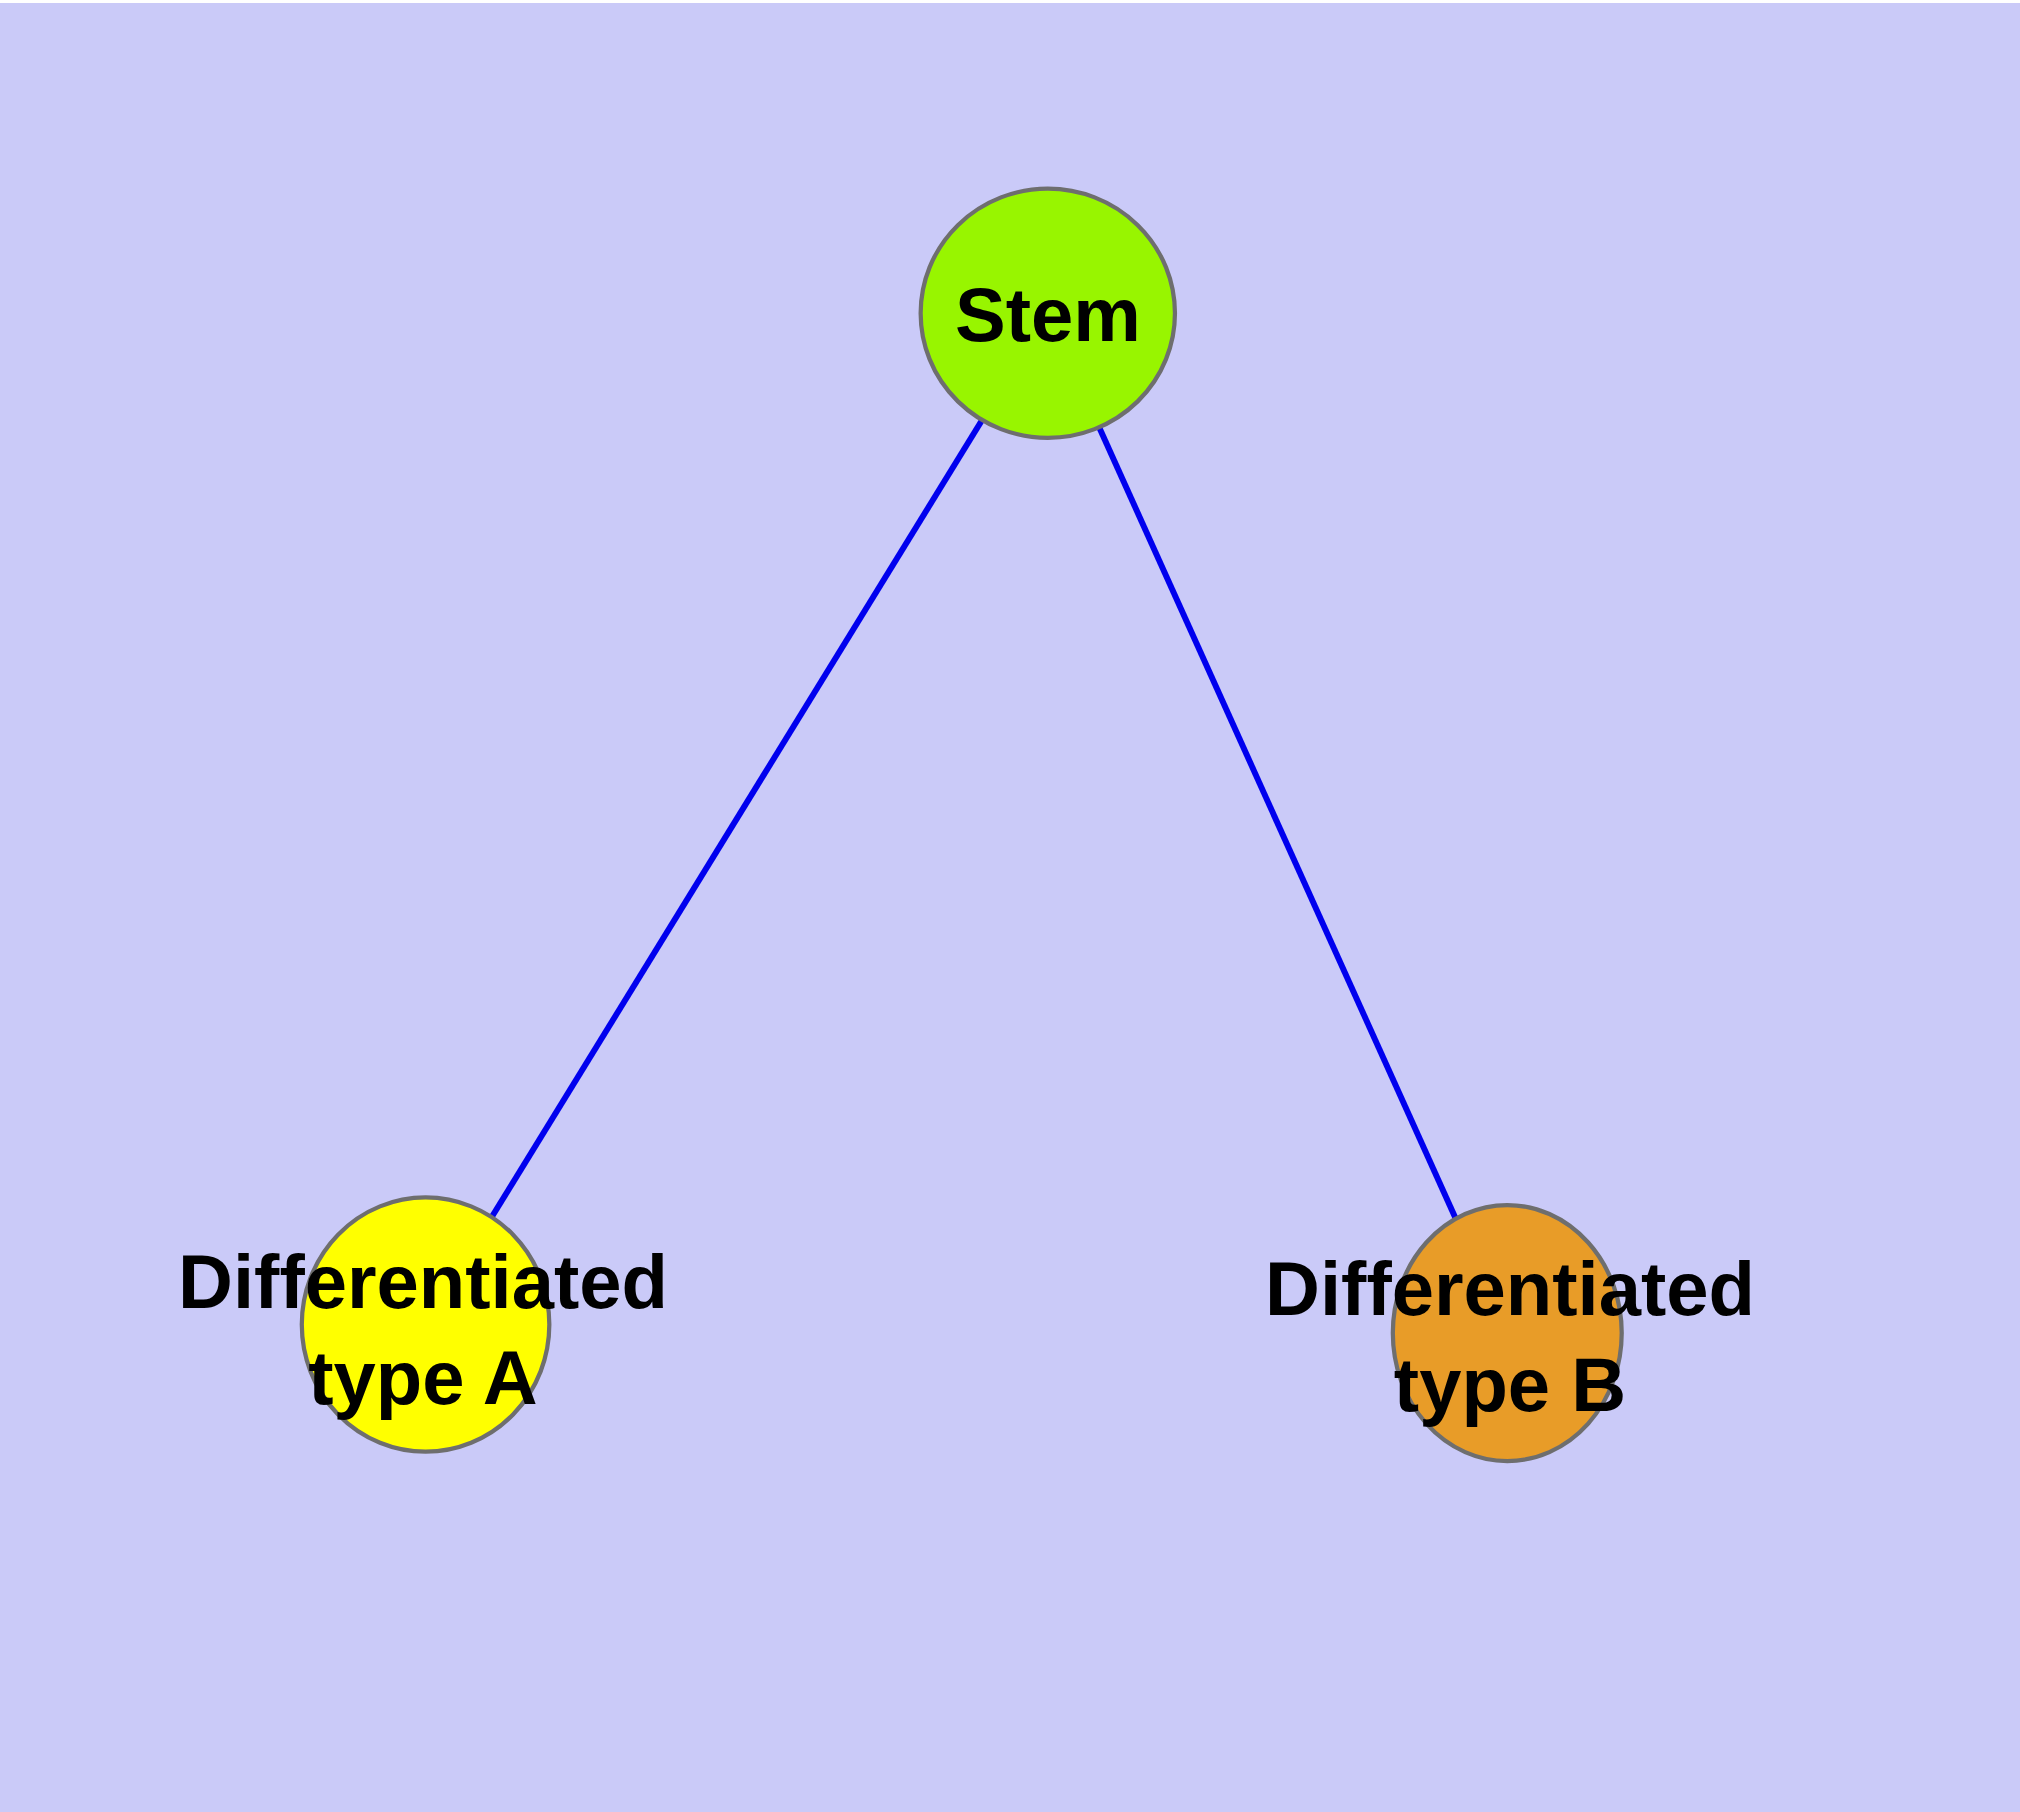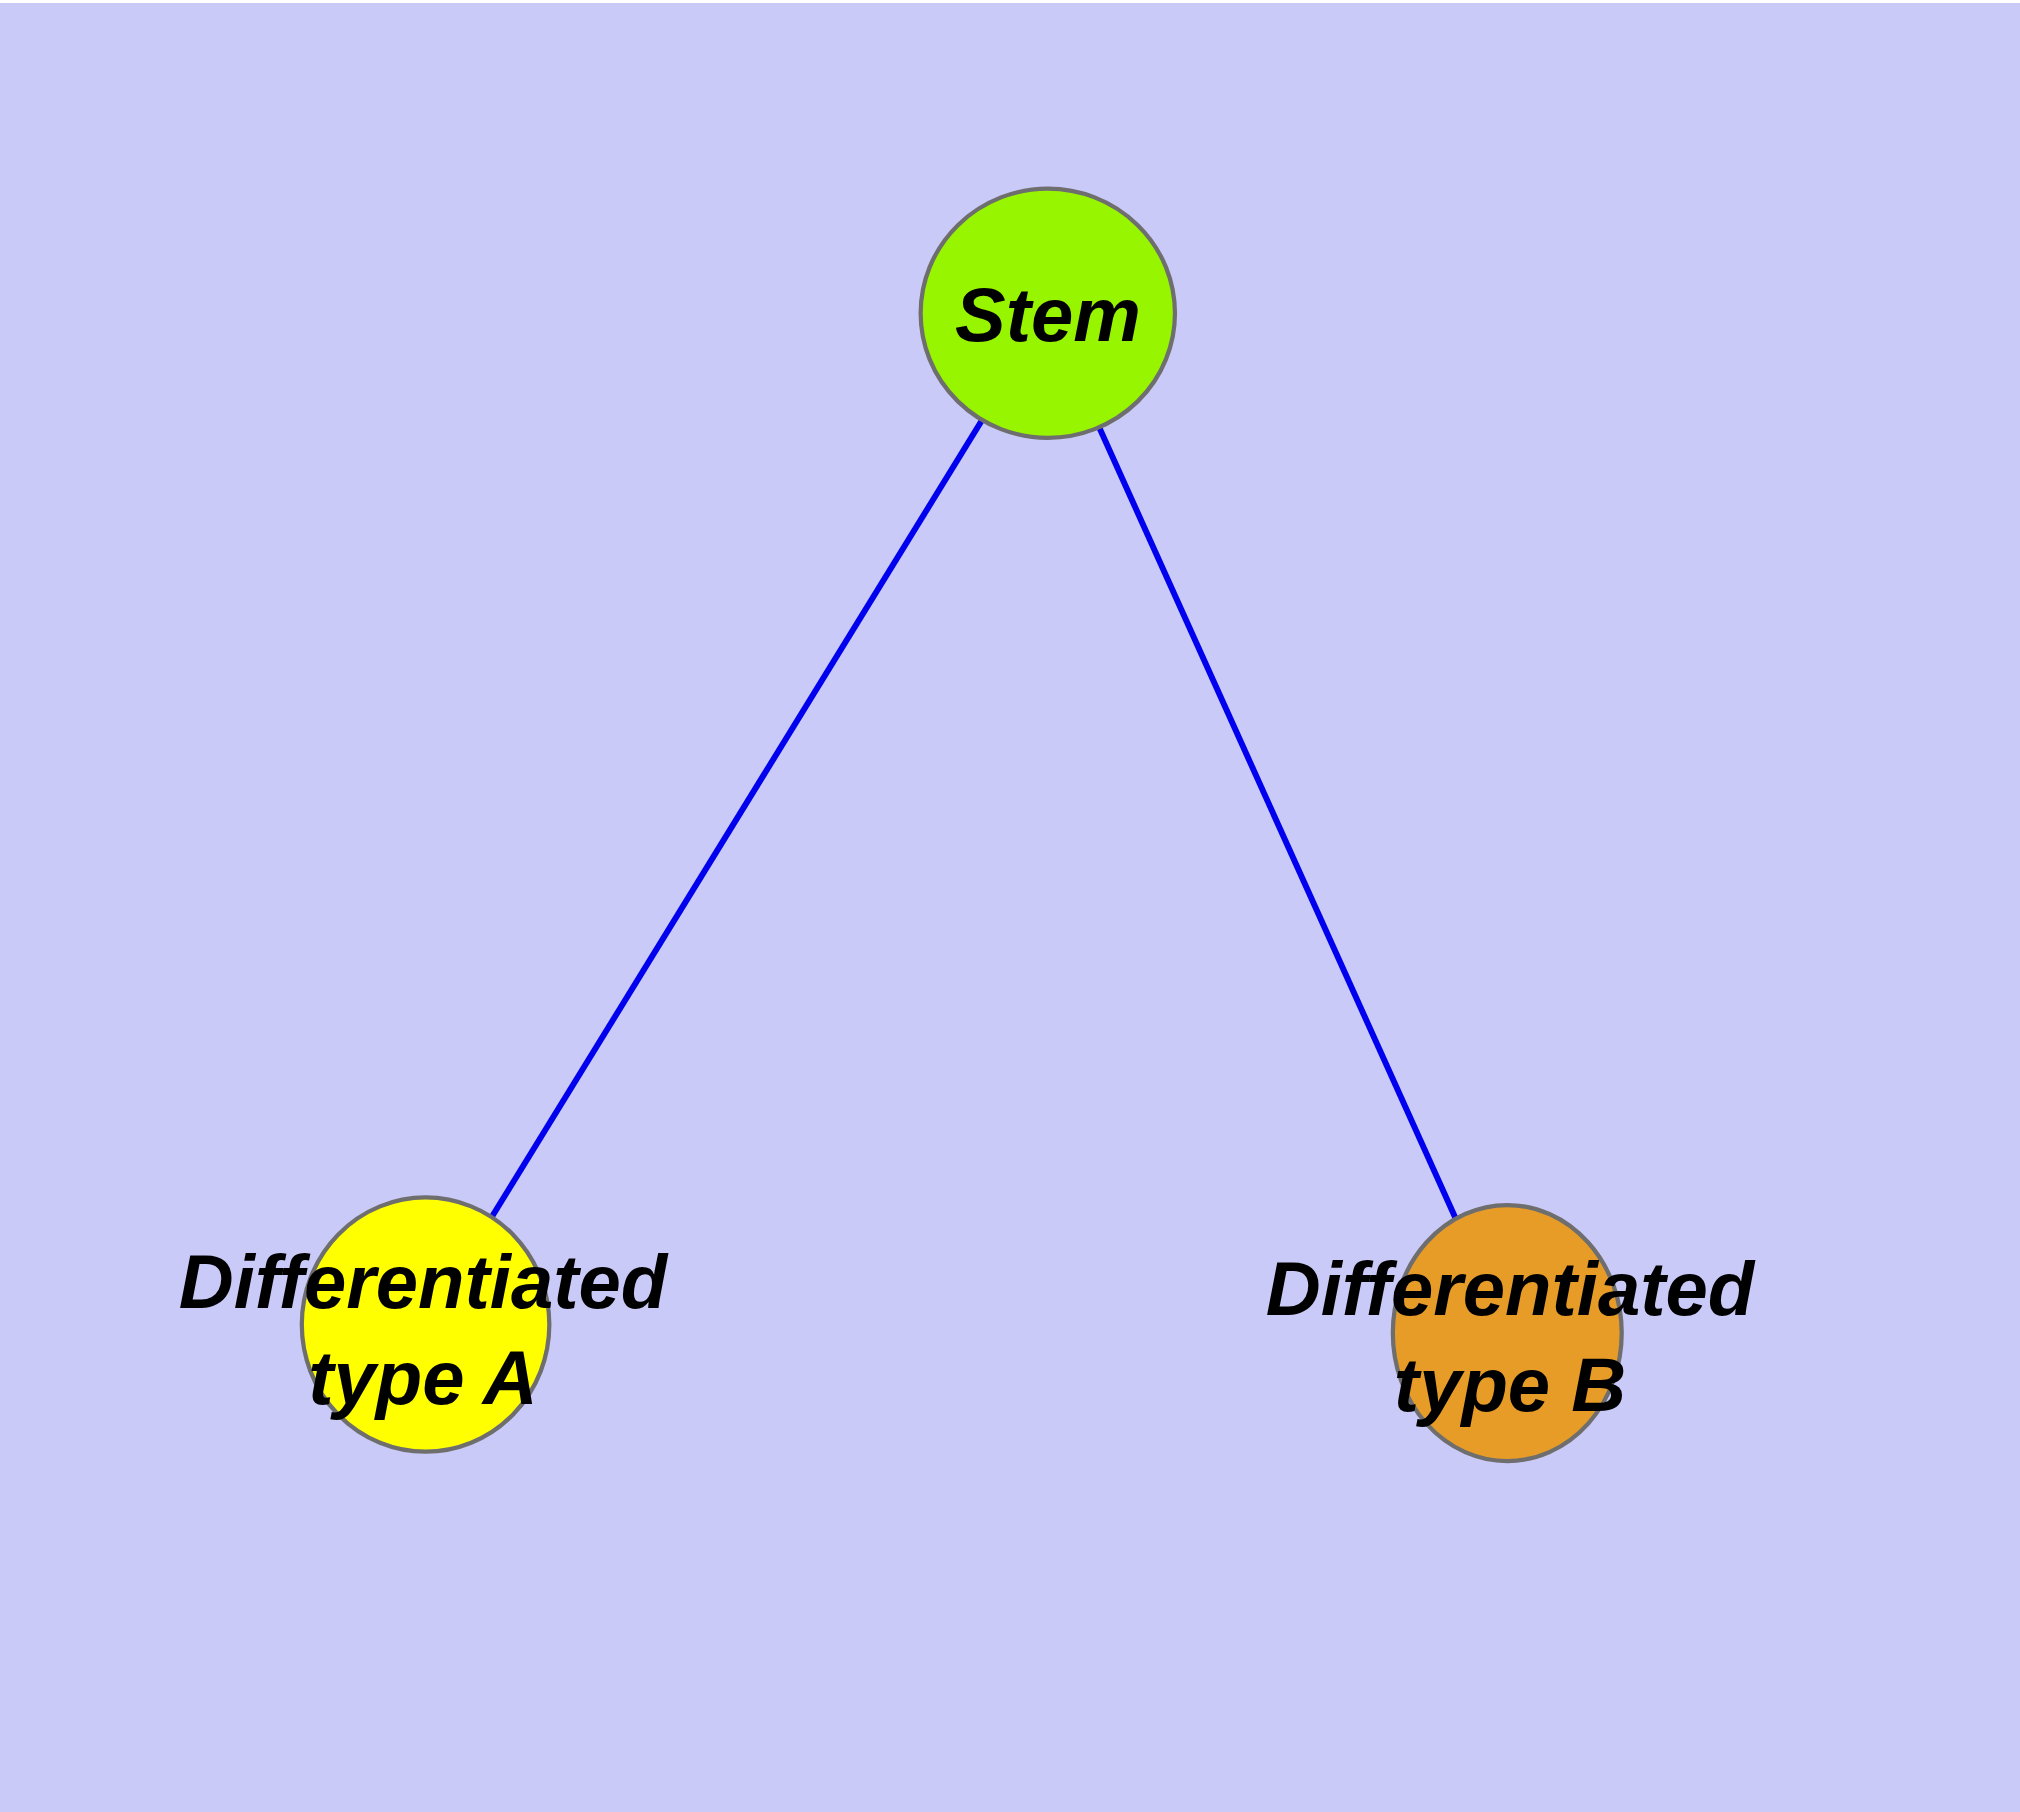--- a/index.html
+++ b/index.html
@@ -32,21 +32,20 @@
     position: absolute;
     transform: translate(-50%, -50%);
     font-weight: bold;
     font-size: 76px;
     line-height: 1.26;
     text-align: center;
     white-space: pre-line;
     color: #000000;
     letter-spacing: 0px;
     pointer-events: none;
-    font-style: italic;
   }
 </style>
 </head>
 <body>
 
 <div class="top-margin"></div>
 
 <div class="canvas" style="background: rgb(202, 202, 248);">
   <svg id="diagram-svg" viewBox="0 0 2384 2134" preserveAspectRatio="none">
       <line x1="1236" y1="366" x2="502" y2="1559" stroke="#0000ee" stroke-width="7"></line>

